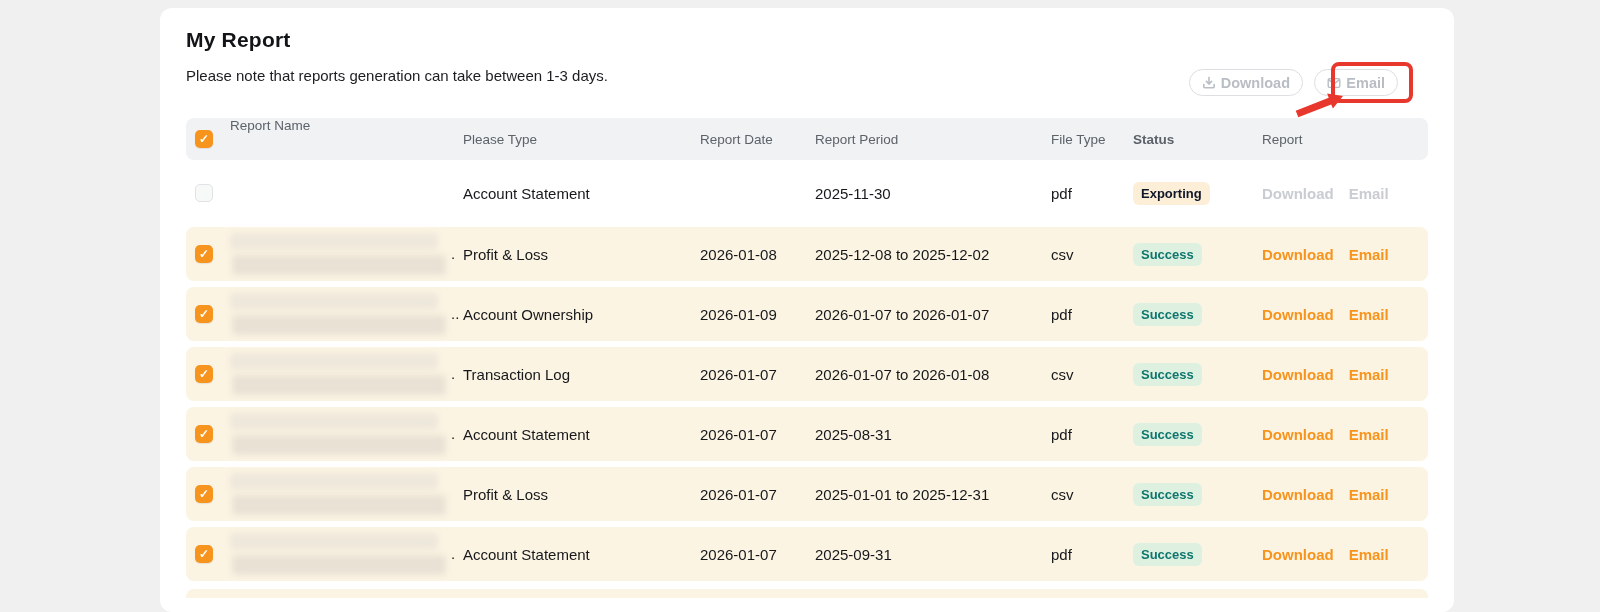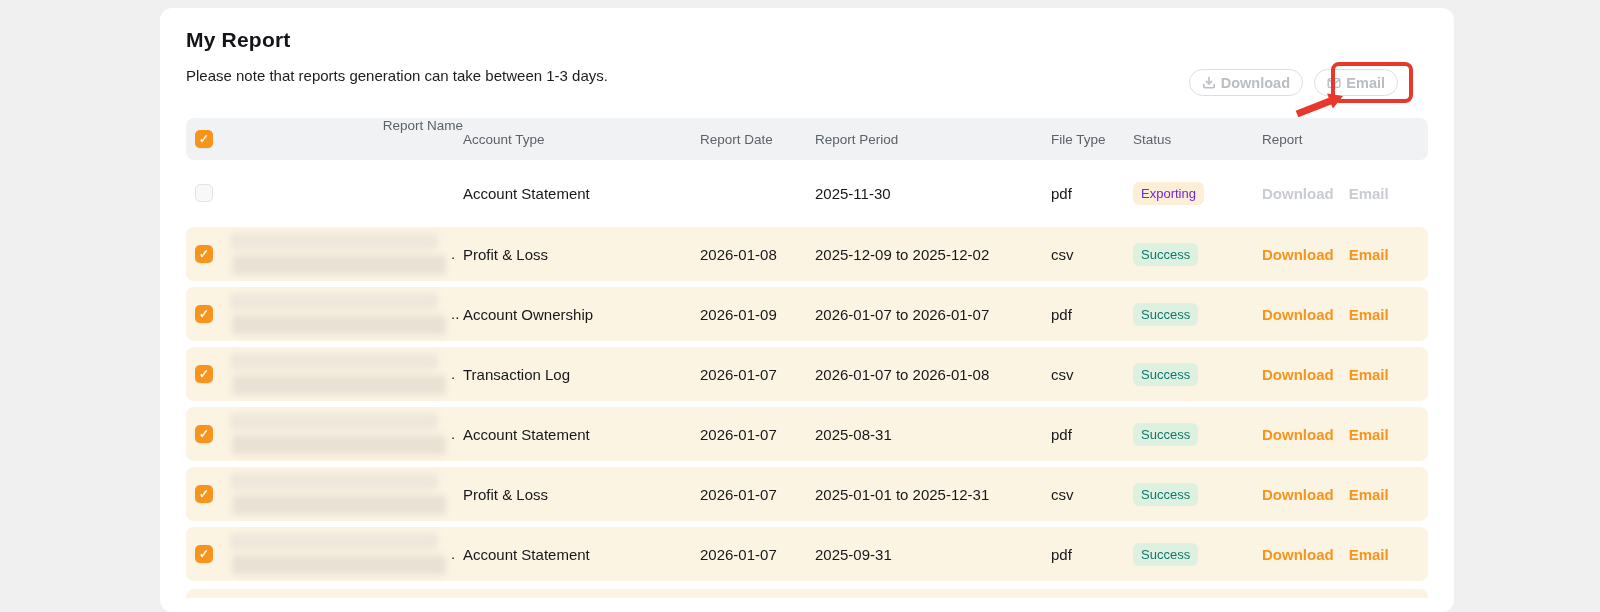--- a/index.html
+++ b/index.html
@@ -41,44 +41,44 @@
   .tbl { margin-top:34px; }
   .thead {
     display:flex; align-items:center; height:42px;
     background:#f1f2f4; border-radius:8px; font-size:13.5px; color:#5c6269;
   }
   .row { display:flex; align-items:center; height:54px; border-radius:8px; margin-bottom:6px; font-size:15px; }
   .row.checked { background:#fcf4e3; }
   .row.plain { height:66px; margin-bottom:1px; background:#fff; }
 
   .c-check  { width:44px; padding-left:9px; }
-  .c-name   { width:233px; position:relative; height:100%;text-align:right; }
+  .c-name   { width:233px; position:relative; height:100%; }
   .c-type   { width:237px; }
   .c-date   { width:115px; }
   .c-period { width:236px; }
   .c-file   { width:82px; }
-  .c-status { width:129px; }
+  .c-status { width:129px;font-weight:bold; }
   .c-action { width:166px; display:flex; gap:15px; }
 
   .cb {
     width:18px; height:18px; border-radius:5px;
     display:flex; align-items:center; justify-content:center;
     font-size:12px; font-weight:700; cursor:pointer;
   }
   .cb.on  { background:#f7941d; color:#fff; box-shadow:0 1px 1px rgba(0,0,0,.08); }
   .cb.off { background:#f7f8f8; border:1px solid #e2e3e6; color:transparent; }
 
   .blur-a, .blur-b { position:absolute; border-radius:2px; filter:blur(3px); }
   .blur-a { left:0px; top:6px;  width:208px; height:17px; background:#eee7db; }
   .blur-b { left:2px; top:28px; width:214px; height:20px; background:#e9e1d4; }
   .name-dots { position:absolute; left:221px; top:18px; color:#16181b; }
 
   .badge { display:inline-block; padding:4px 8px; border-radius:6px; font-size:13px; }
   .badge.success   { color:#0f766e; background:#def0e0; }
-  .badge.exporting { color:#6d28d9; background:#fdeed7;text-align:right; }
+  .badge.exporting { color:#0f172a; background:#fdeed7;text-align:right; }
 
   .alink { font-weight:700; color:#f7941d; cursor:pointer; }
   .row.disabled .alink { color:#c9ccd1; cursor:default; }
 
   .sliver { height:9px; margin-top:8px; border-radius:8px 8px 0 0; background:#fcf4e3; }
 </style>
 </head>
 <body>
 
 <div class="card">
@@ -113,21 +113,21 @@
         <polygon points="48,6 37.9,18.5 36.2,14.4 3.3,27.3 0.7,20.7 33.7,7.8 32.1,3.6" fill="#e8382d"></polygon>
       </svg>
     </div>
 
     <div class="tbl">
       <div class="thead">
         <div class="c-check">
             <span class="cb on">✓</span>
           </div>
         <div class="c-name" style="position:static">Report Name</div>
-        <div class="c-type">Account Type</div>
+        <div class="c-type">Please Type</div>
         <div class="c-date">Report Date</div>
         <div class="c-period">Report Period</div>
         <div class="c-file">File Type</div>
         <div class="c-status">Status</div>
         <div class="c-action">Report</div>
       </div>
 
       <div id="rows">
           <div class="row plain disabled">
             <div class="c-check">
@@ -148,21 +148,21 @@
             <div class="c-check">
               <span class="cb on">✓</span>
             </div>
             <div class="c-name">
               <span class="blur-a"></span>
               <span class="blur-b"></span>
               <span class="name-dots">.</span>
             </div>
             <div class="c-type">Profit &amp; Loss</div>
             <div class="c-date">2026-01-08</div>
-            <div class="c-period">2025-12-09 to 2025-12-02</div>
+            <div class="c-period">2025-12-08 to 2025-12-02</div>
             <div class="c-file">csv</div>
             <div class="c-status"><span class="badge success">Success</span></div>
             <div class="c-action">
               <span class="alink">Download</span>
               <span class="alink">Email</span>
             </div>
           </div>
           <div class="row checked">
             <div class="c-check">
               <span class="cb on">✓</span>

